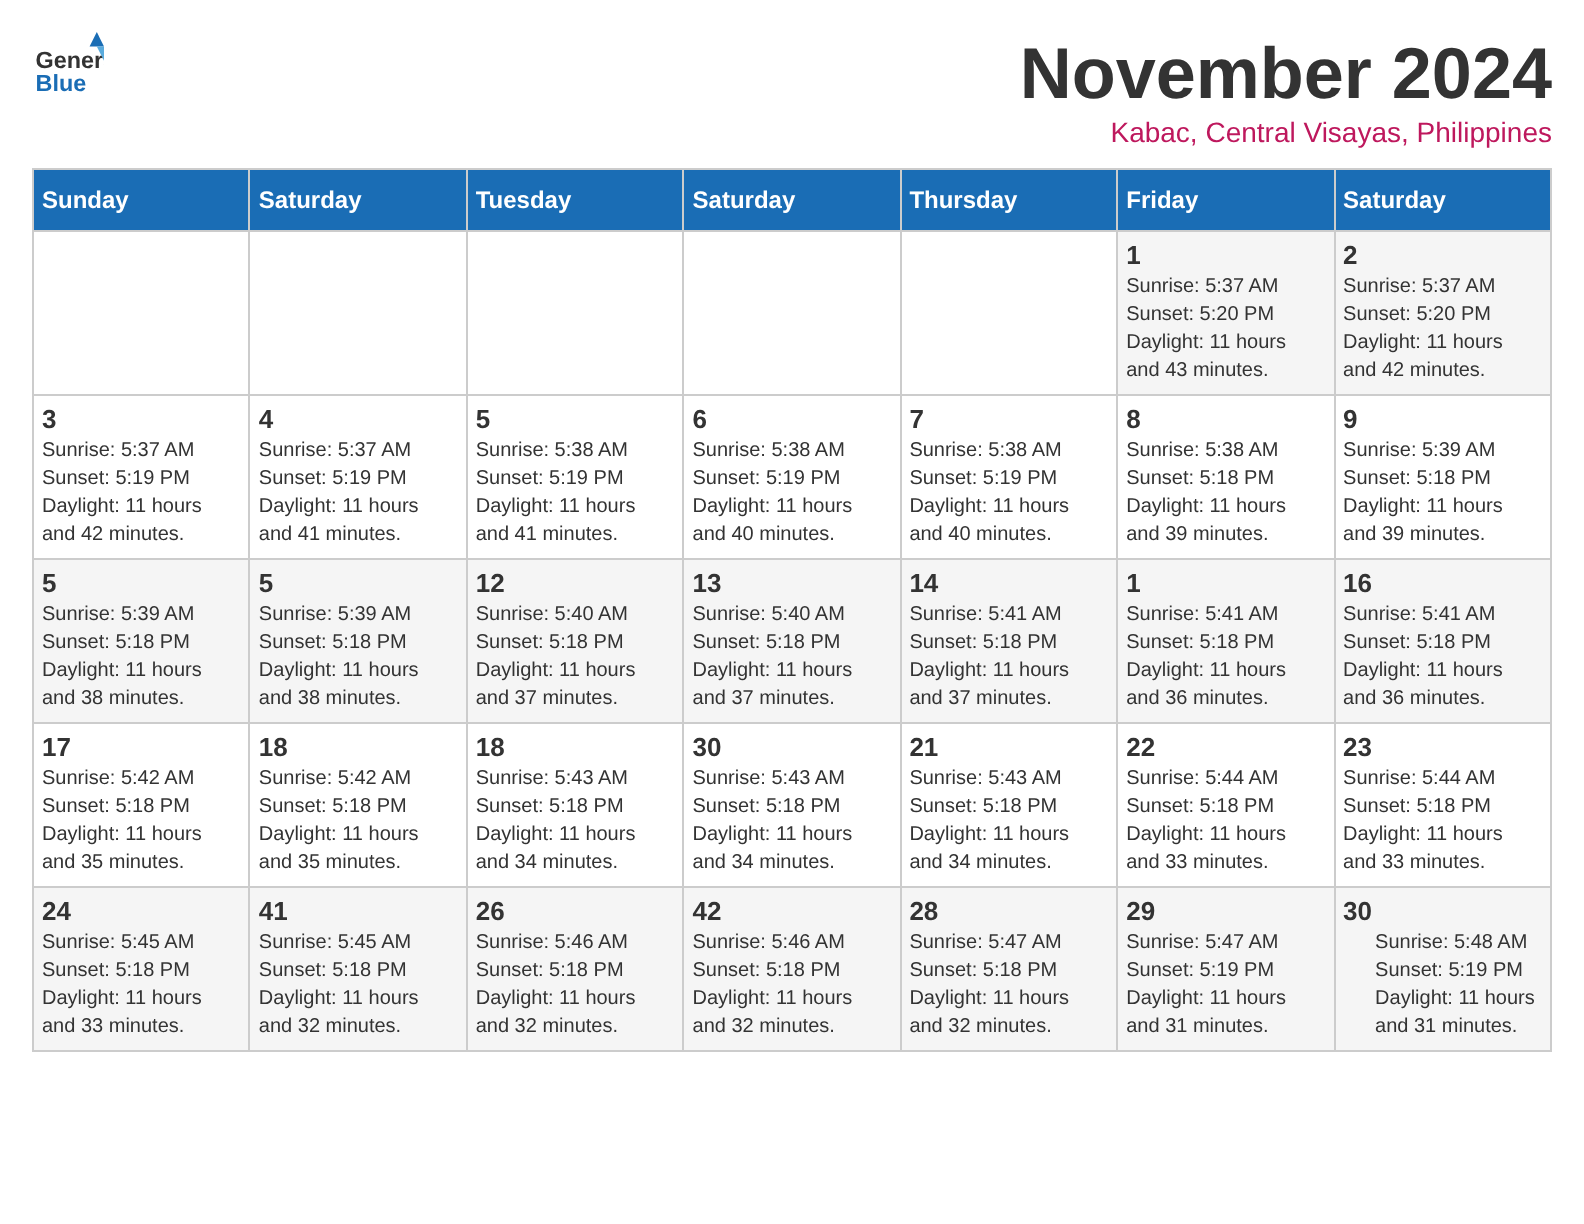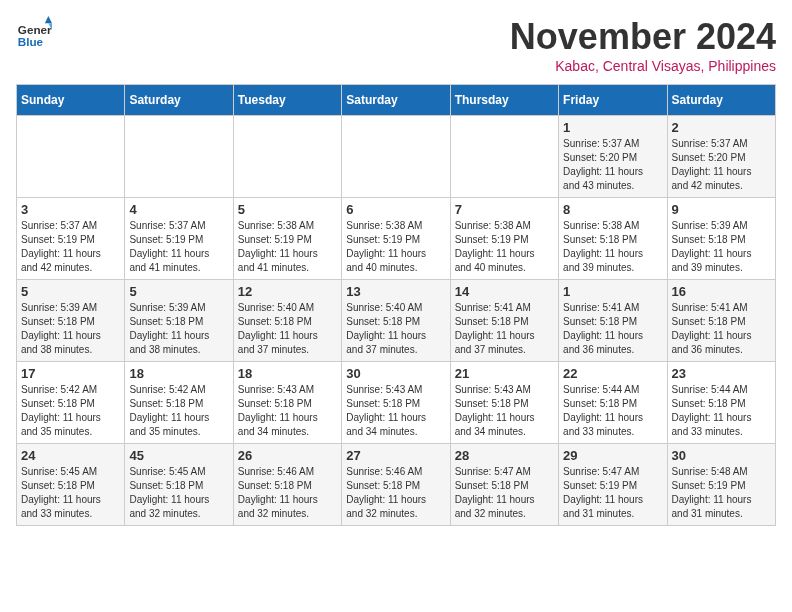--- a/index.html
+++ b/index.html
@@ -284,35 +284,35 @@
       </tr>
       <tr>
         <td>
           <span class="day-num">24</span>
           <div class="day-info" style="white-space: pre-line;">Sunrise: 5:45 AM
 Sunset: 5:18 PM
 Daylight: 11 hours
 and 33 minutes.</div>
         </td>
         <td>
-          <span class="day-num">45</span>
+          <span class="day-num">41</span>
           <div class="day-info" style="white-space: pre-line;">Sunrise: 5:45 AM
 Sunset: 5:18 PM
 Daylight: 11 hours
 and 32 minutes.</div>
         </td>
         <td>
           <span class="day-num">26</span>
           <div class="day-info" style="white-space: pre-line;">Sunrise: 5:46 AM
 Sunset: 5:18 PM
 Daylight: 11 hours
 and 32 minutes.</div>
         </td>
         <td>
-          <span class="day-num">27</span>
+          <span class="day-num">42</span>
           <div class="day-info" style="white-space: pre-line;">Sunrise: 5:46 AM
 Sunset: 5:18 PM
 Daylight: 11 hours
 and 32 minutes.</div>
         </td>
         <td>
           <span class="day-num">28</span>
           <div class="day-info" style="white-space: pre-line;">Sunrise: 5:47 AM
 Sunset: 5:18 PM
 Daylight: 11 hours
@@ -320,20 +320,20 @@
         </td>
         <td>
           <span class="day-num">29</span>
           <div class="day-info" style="white-space: pre-line;">Sunrise: 5:47 AM
 Sunset: 5:19 PM
 Daylight: 11 hours
 and 31 minutes.</div>
         </td>
         <td>
           <span class="day-num">30</span>
-          <div class="day-info" style="white-space: pre-line;">Sunrise: 5:48 AM
+          <div class="day-info" style="white-space: pre-line; margin-left: 16px;">Sunrise: 5:48 AM
 Sunset: 5:19 PM
 Daylight: 11 hours
 and 31 minutes.</div>
         </td>
       </tr>
     </tbody>
 </table>
 
 </body></html>

